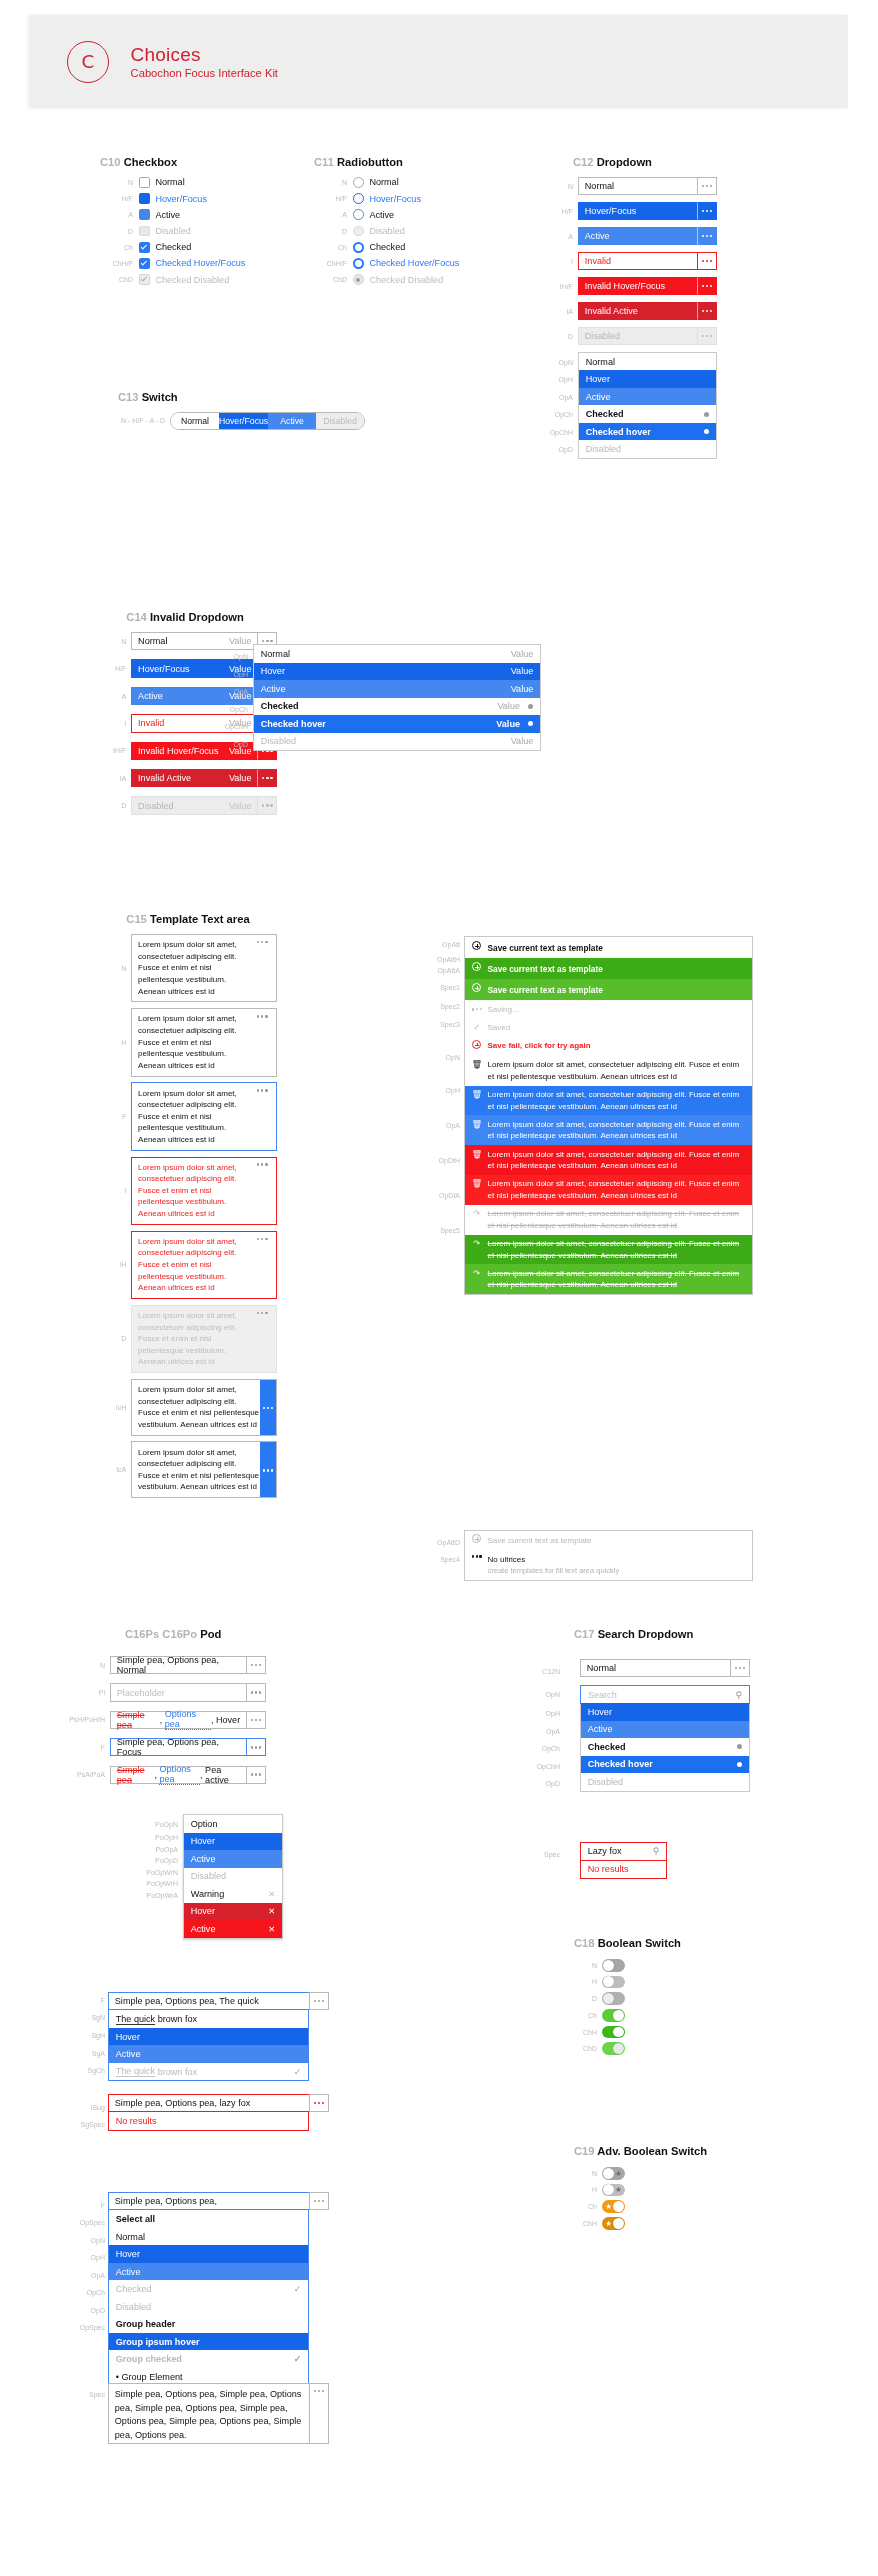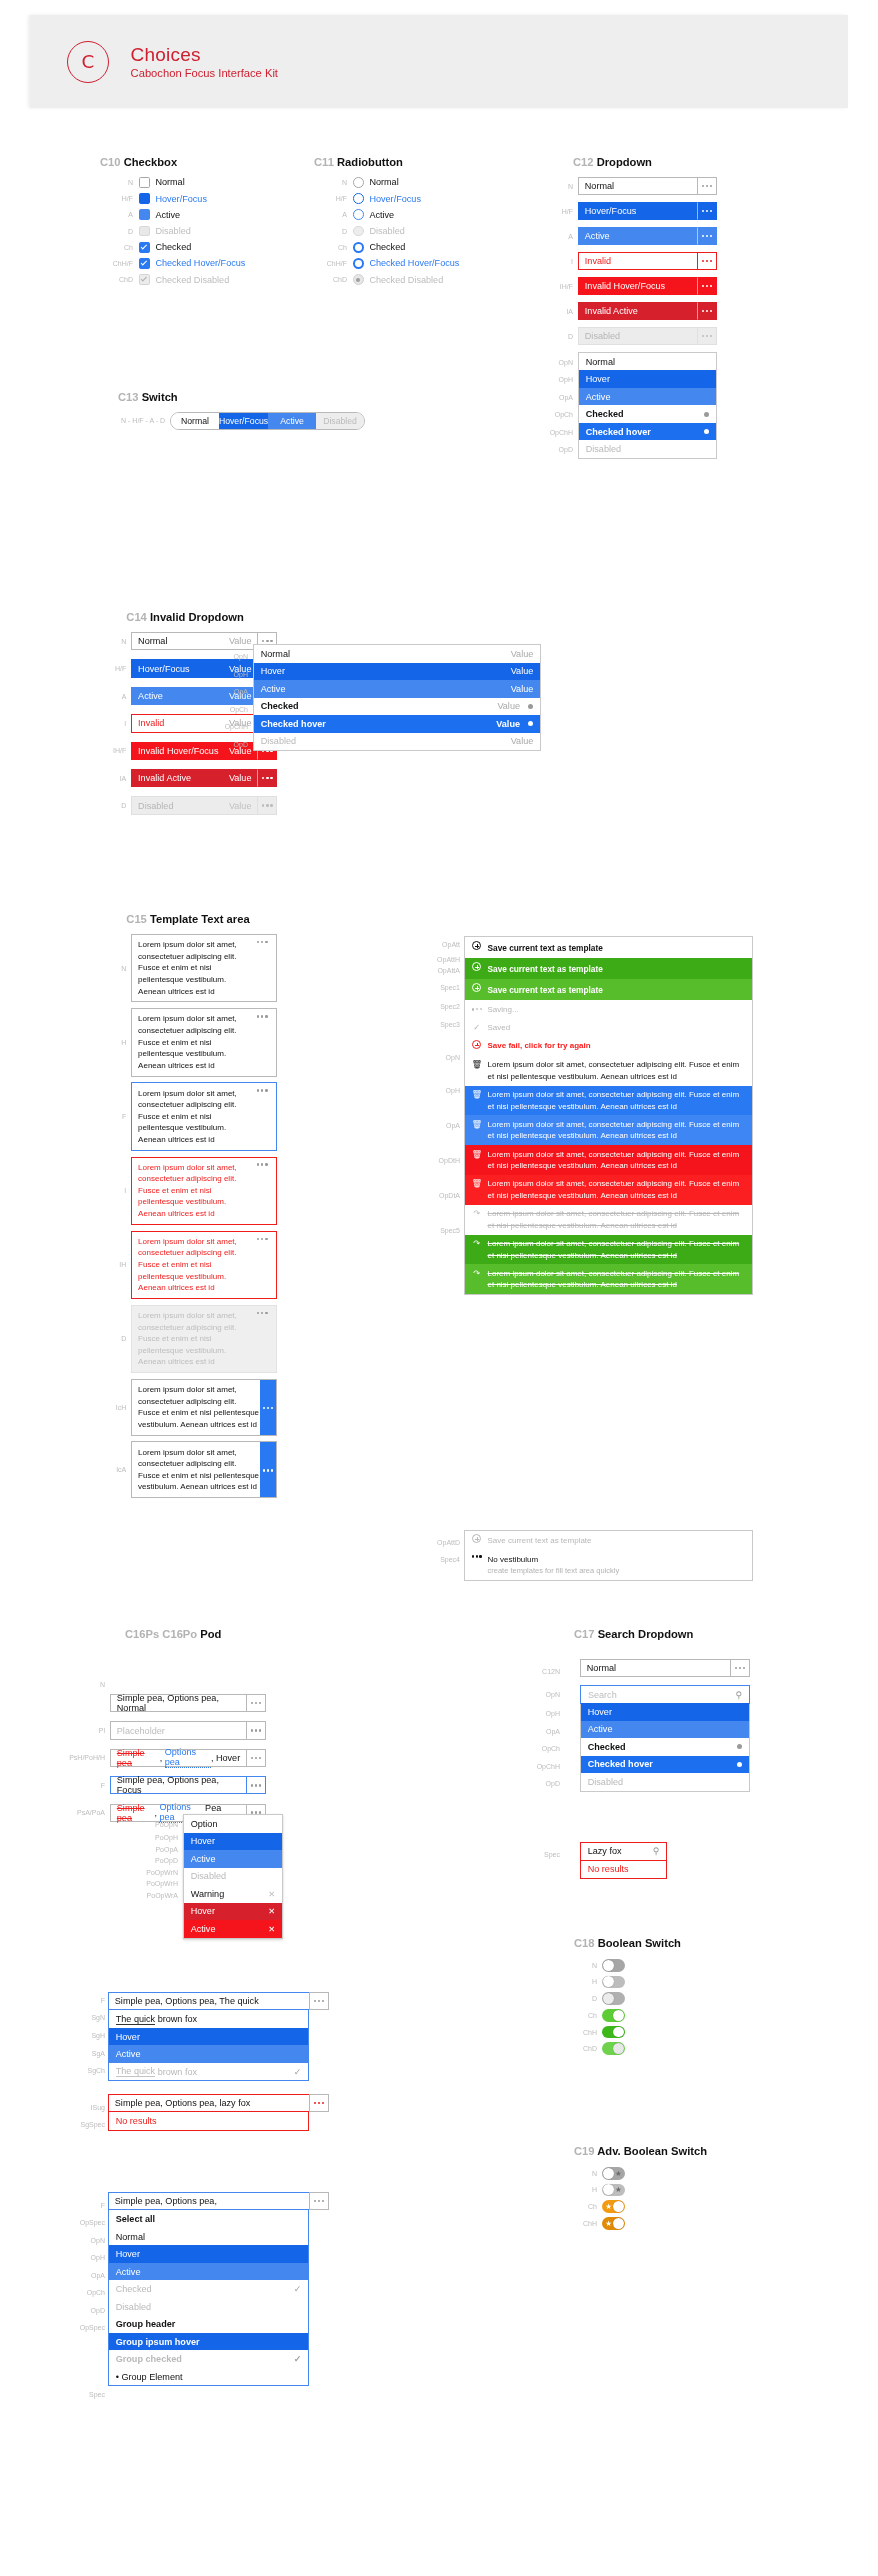--- a/index.html
+++ b/index.html
@@ -769,38 +769,38 @@
     </div>
     <div class="it" style="align-items:flex-start;">
       <span class="ico" style="padding-top:1.7px;">
           <span class="dots3">
             <i></i>
             <i></i>
             <i></i>
           </span>
         </span>
       <span>
-        <span class="t" style="display:block;">No vestibulum</span>
+        <span class="t" style="display:block;">No ultrices</span>
         <span style="display:block;color:#b3b3b3;font-size:7.5px;margin-top:0.8px;">create templates for fill text area quickly</span>
       </span>
     </div>
   </div>
 
   <div style="position:absolute; left:125px; top:1628px; width:382px;">
     <div class="sect-title">
       <span class="num">C16Ps</span>
       <span class="num">C16Po</span>
       <span>Pod</span>
     </div>
   </div>
 
   <div style="position:absolute; left:65px; top:1656px; width:201px;">
     <div class="row" style="margin-bottom:9.1px;">
       <div class="tag" style="width:40px;flex:0 0 40px;">N</div>
-      <div class="fieldwrap" style="width:201px;margin-top:38px;">
+      <div class="fieldwrap" style="width:201px;">
         <div class="field">Simple pea, Options pea, Normal</div>
         <div class="dots">
             <i></i>
             <i></i>
             <i></i>
           </div>
       </div>
     </div>
     <div class="row" style="margin-bottom:9.1px;">
       <div class="tag" style="width:40px;flex:0 0 40px;">Pl</div>
@@ -1002,20 +1002,28 @@
         </div>
       <div class="opt">
           <span>• Group Element</span>
         </div>
     </div>
   </div>
 
   <div style="position:absolute; left:60px; top:2386px; width:45px;">
     <div class="tag" style="line-height:18.3px;">Spec</div>
   </div>
+  <div class="fieldwrap" style="position:absolute; left:108px; top:2383px; width:221px;">
+    <div class="field" style="height:auto; min-height:38px; align-items:flex-start; padding-top:4.2px; line-height:1.5;">Simple pea, Options pea, Simple pea, Options pea, Simple pea, Options pea, Simple pea, Options pea, Simple pea, Options pea, Simple pea, Options pea.</div>
+    <div class="dots" style="height:auto; align-items:flex-start; padding-top:5.8px;">
+        <i></i>
+        <i></i>
+        <i></i>
+      </div>
+  </div>
 
   <div style="position:absolute; left:574px; top:1628px;">
     <div class="sect-title">
       <span class="num">C17</span>
       <span>Search Dropdown</span>
     </div>
   </div>
   <div style="position:absolute; left:520px; top:1659px; width:40px;">
     <div class="tag" style="height:25px;line-height:25px;">C12N</div>
     <div class="tag" style="height:21px;line-height:21px;">OpN</div>

